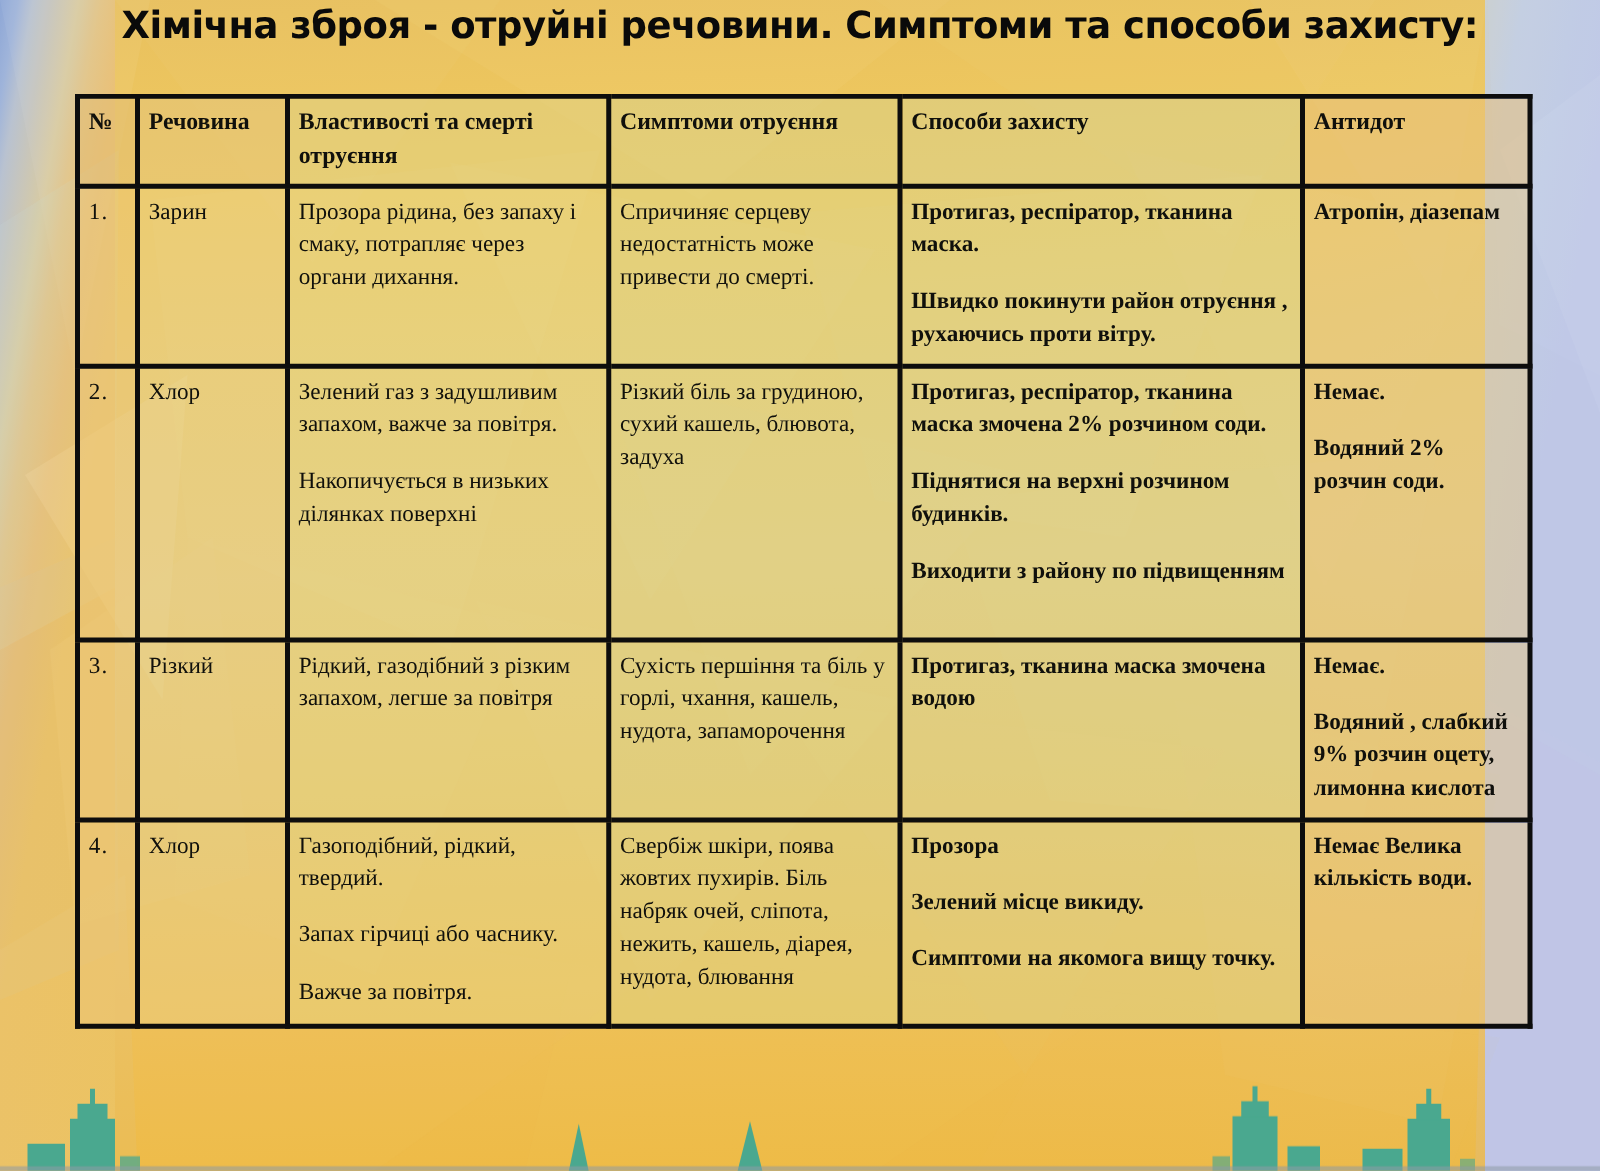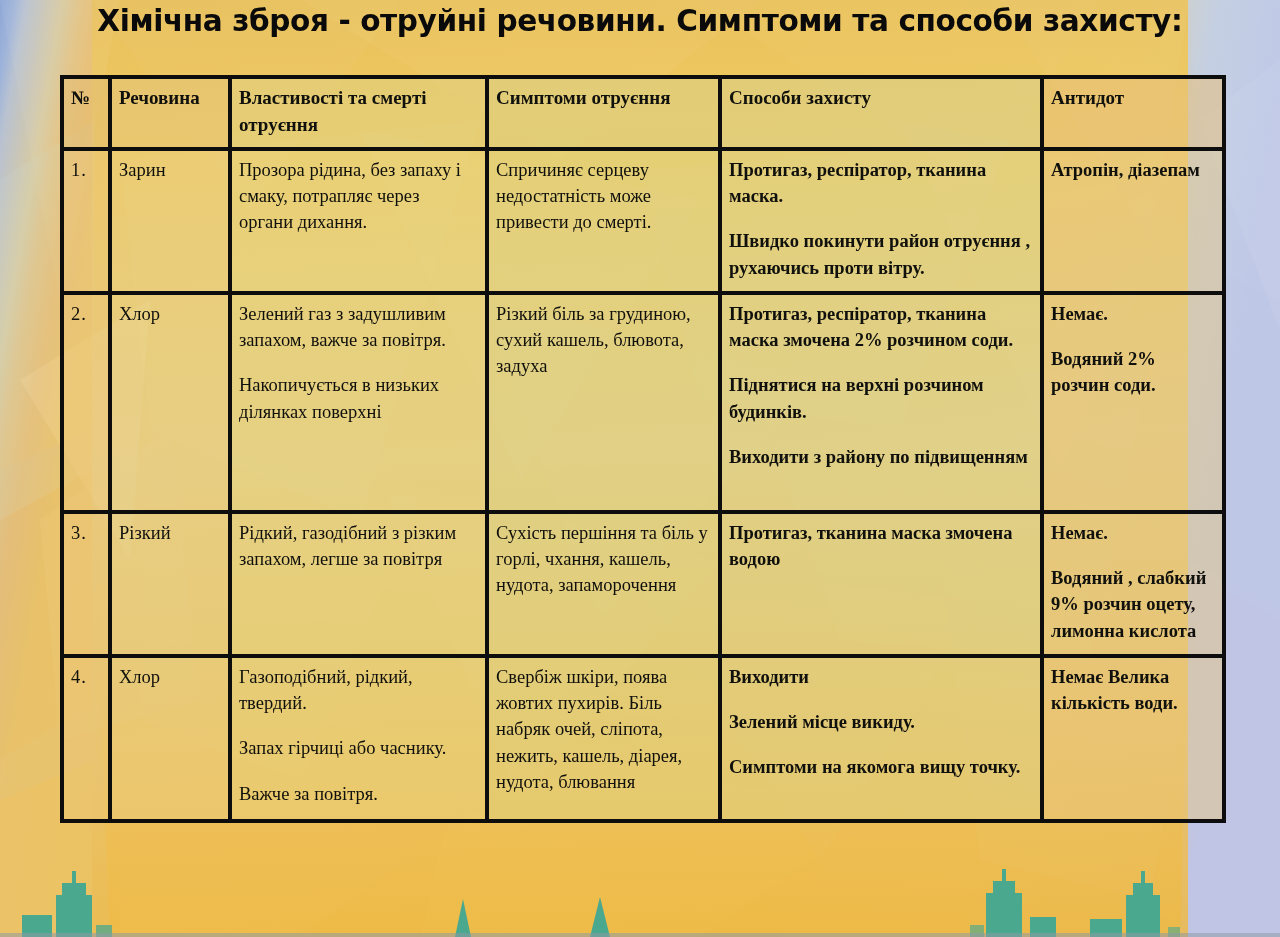--- a/index.html
+++ b/index.html
@@ -268,21 +268,21 @@
           <td class="c-sub">Хлор</td>
           <td class="c-prop">
             <p class="para">Газоподібний, рідкий, твердий.</p>
             <p class="para">Запах гірчиці або часнику.</p>
             <p class="para">Важче за повітря.</p>
           </td>
           <td class="c-symp">
             <p class="para">Свербіж шкіри, поява жовтих пухирів. Біль набряк очей, сліпота, нежить, кашель, діарея, нудота, блювання</p>
           </td>
           <td class="c-prot">
-            <p class="para">Виходити</p>
+            <p class="para">Прозора</p>
             <p class="para">Зелений місце викиду.</p>
             <p class="para">Симптоми на якомога вищу точку.</p>
           </td>
           <td class="c-anti">
             <p class="para">Немає Велика кількість води.</p>
           </td>
         </tr>
 
       </tbody>
     </table>

